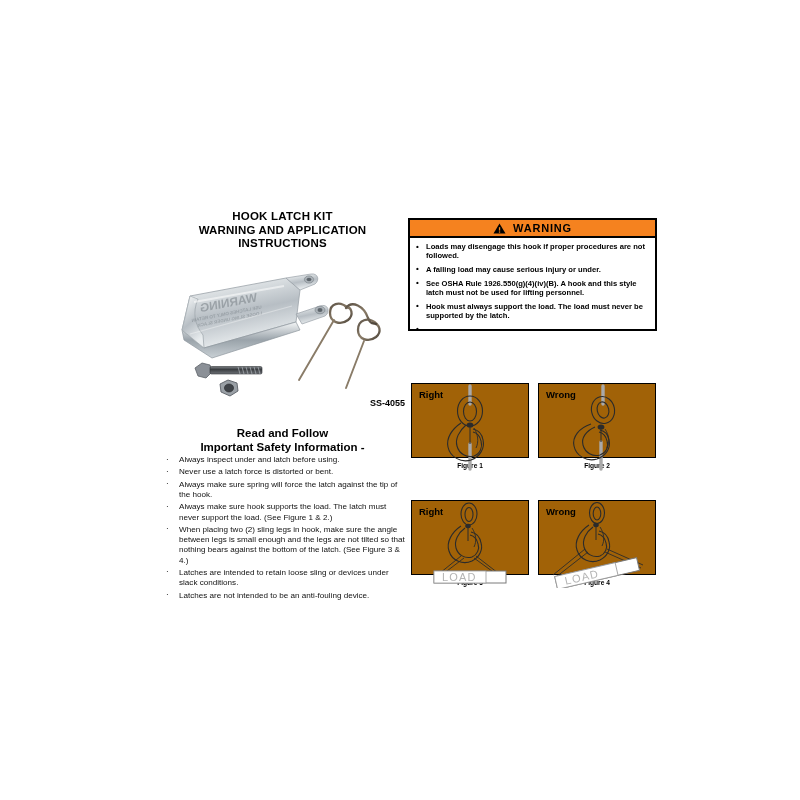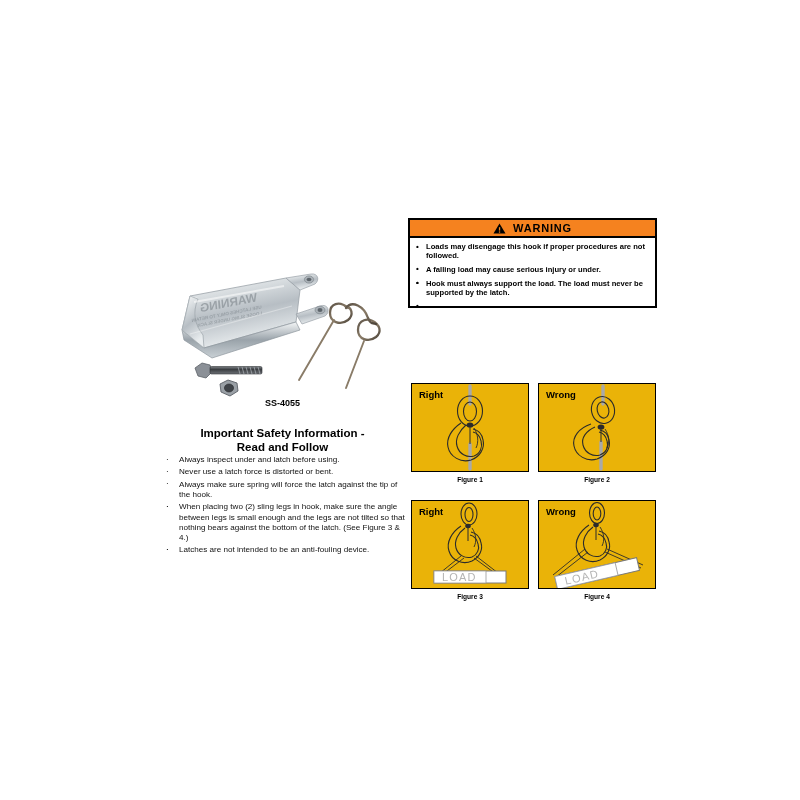--- a/index.html
+++ b/index.html
@@ -35,21 +35,21 @@
   }
   #product-photo {
     position: absolute;
     left: 168px; top: 262px;
     width: 230px; height: 135px;
   }
   #part-number {
     position: absolute;
     left: 160px; top: 398px;
     width: 245px;
-    text-align: center;
+    text-align: right;
     font-weight: bold;
     font-size: 9px;
     color: #000;
   }
   #safety-heading {
     position: absolute;
     left: 160px; top: 426px;
     width: 245px;
     text-align: center;
     font-weight: bold;
@@ -120,24 +120,24 @@
     position: absolute;
     left: 1px; top: -0.5px;
     font-size: 8px;
     line-height: 9.3px;
   }
 
   
   .fig-cell { position: absolute; }
   .fig-box {
     border: 1.4px solid #000;
-    background: #eab308;
+    background: #a16207;
     box-sizing: border-box;
     position: relative;
-    width: 118px; height: 89px;
+    width: 118px; height: 75px;
   }
   .fig-label {
     position: absolute;
     left: 7px; top: 5px;
     font-size: 9.5px;
     font-weight: bold;
     color: #000;
     z-index: 3;
   }
   .fig-art { position: absolute; left: 0; top: 0; }
@@ -148,20 +148,25 @@
     font-weight: bold;
     color: #000;
     margin-top: 4px;
   }
 </style>
 </head>
 <body>
 
 <div id="sheet">
 
+  <div id="title-block">
+    <div>HOOK LATCH KIT</div>
+    <div>WARNING AND APPLICATION</div>
+    <div>INSTRUCTIONS</div>
+  </div>
 
   <div id="product-photo">
     <svg width="230" height="135" viewBox="0 0 230 135">
       <defs>
         <linearGradient id="steelA" x1="0" y1="0" x2="0.35" y2="1">
           <stop offset="0%" stop-color="#fdfdfd"></stop>
           <stop offset="30%" stop-color="#d8dde0"></stop>
           <stop offset="58%" stop-color="#b7bec4"></stop>
           <stop offset="100%" stop-color="#e9edef"></stop>
         </linearGradient>
@@ -232,46 +237,48 @@
       <g>
         <path d="M52 122 L60 118 L69 121 L70 129 L62 134 L53 130 Z" fill="#9aa0a6" stroke="#5a5f65" stroke-width="0.9"></path>
         <ellipse cx="61" cy="126" rx="4.6" ry="4" fill="#3f4348" stroke="#2b2e31" stroke-width="0.6"></ellipse>
       </g>
     </svg>
   </div>
 
   <div id="part-number">SS-4055</div>
 
   <div id="safety-heading">
+    <div>Read and Follow</div>
     <div>Important Safety Information -</div>
-    <div>Read and Follow</div>
   </div>
 
   <div id="safety-list">
     <div class="s-item">
       <span class="s-bullet">·</span>
       <span>Always inspect under and latch before using.</span>
     </div>
     <div class="s-item">
       <span class="s-bullet">·</span>
       <span>Never use a latch force is distorted or bent.</span>
     </div>
     <div class="s-item">
       <span class="s-bullet">·</span>
       <span>Always make sure spring will force the latch against the tip of the hook.</span>
     </div>
     <div class="s-item">
       <span class="s-bullet">·</span>
+      <span>Always make sure hook supports the load. The latch must never support the load. (See Figure 1 &amp; 2.)</span>
     </div>
     <div class="s-item">
       <span class="s-bullet">·</span>
       <span>When placing two (2) sling legs in hook, make sure the angle between legs is small enough and the legs are not tilted so that nothing bears against the bottom of the latch. (See Figure 3 &amp; 4.)</span>
     </div>
     <div class="s-item">
       <span class="s-bullet">·</span>
+      <span>Latches are intended to retain loose sling or devices under slack conditions.</span>
     </div>
     <div class="s-item">
       <span class="s-bullet">·</span>
       <span>Latches are not intended to be an anti-fouling device.</span>
     </div>
   </div>
 
   <div id="warning-box">
     <div id="warning-header">
       <svg class="wtri" width="13" height="11" viewBox="0 0 13 11">
@@ -285,20 +292,21 @@
       <div class="w-item">
         <span class="w-bullet">•</span>
         <span>Loads may disengage this hook if proper procedures are not followed.</span>
       </div>
       <div class="w-item">
         <span class="w-bullet">•</span>
         <span>A falling load may cause serious injury or under.</span>
       </div>
       <div class="w-item">
         <span class="w-bullet">•</span>
+        <span>See OSHA Rule 1926.550(g)(4)(iv)(B). A hook and this style latch must not be used for lifting personnel.</span>
       </div>
       <div class="w-item">
         <span class="w-bullet">•</span>
         <span>Hook must always support the load. The load must never be supported by the latch.</span>
       </div>
       <div class="w-item">
         <span class="w-bullet">•</span>
       </div>
     </div>
   </div>

